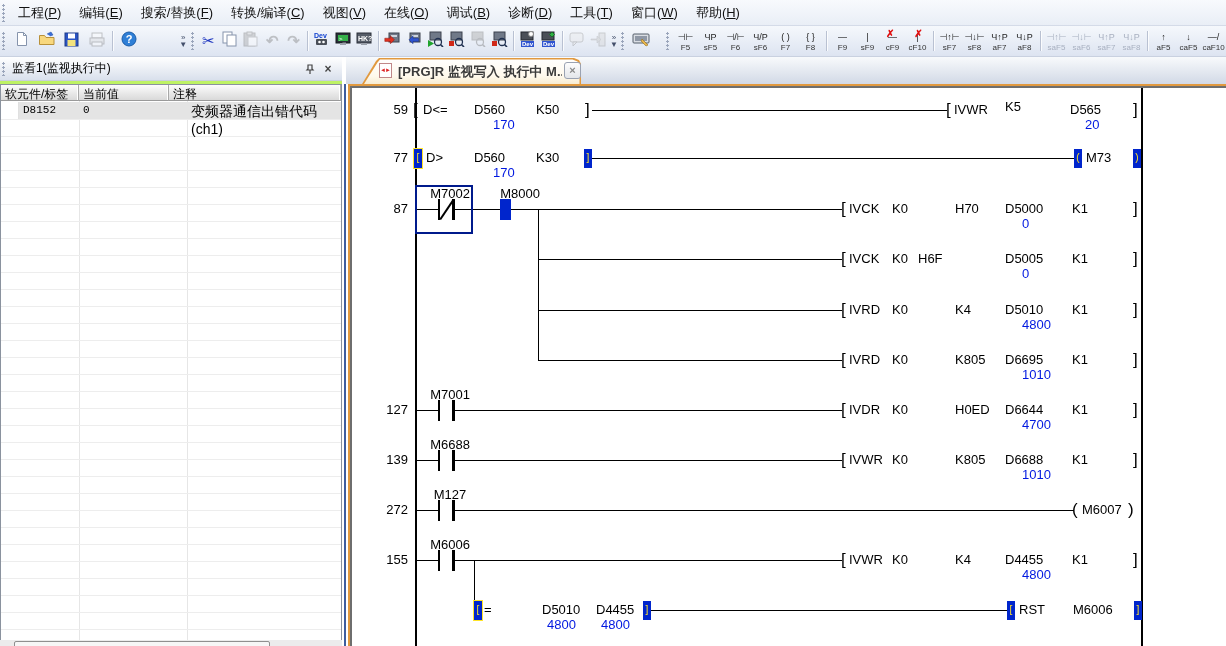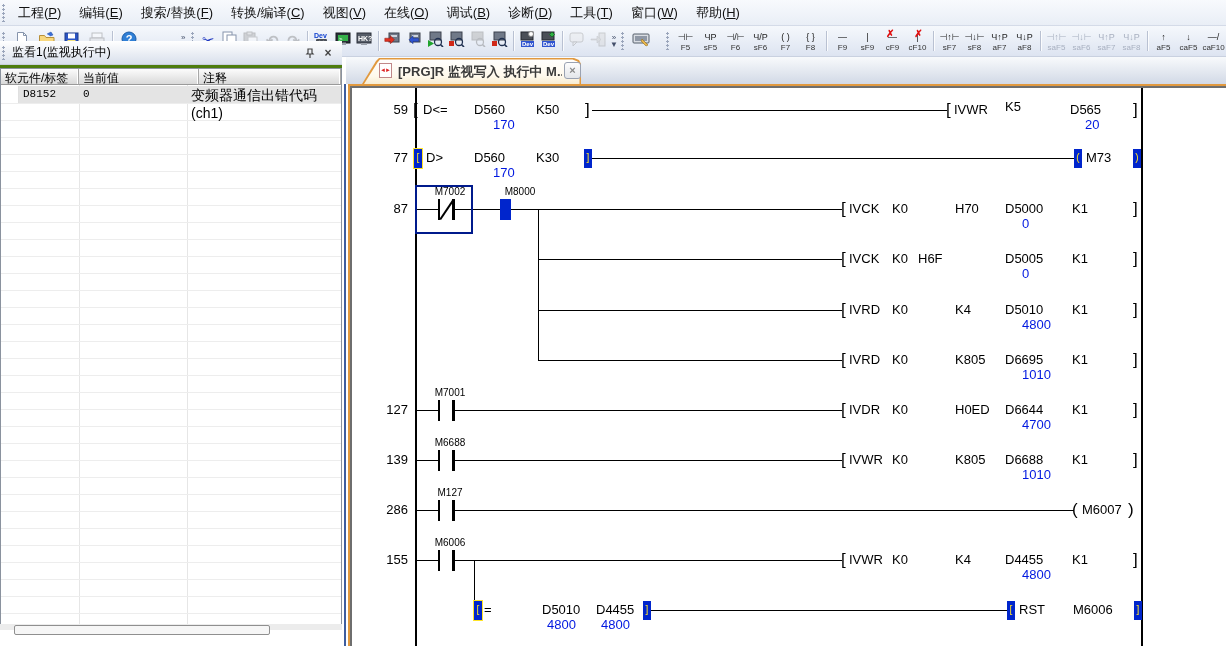--- a/index.html
+++ b/index.html
@@ -18,21 +18,21 @@
 .tb-btn.disabled{opacity:.4;filter:grayscale(1)}
 .tb-sep{width:1px;height:20px;background:#b9c1d2;box-shadow:1px 0 0 rgba(255,255,255,.8);margin:0 3px}
 .overflow{width:12px;height:25px;display:flex;flex-direction:column;align-items:center;justify-content:center;color:#44506b;font-size:8px;line-height:7px;margin-left:auto}
 .lad-btn{width:25px;height:28px;display:flex;flex-direction:column;align-items:center;justify-content:center;color:#222}
 .lad-btn .sym{font-size:9px;height:12px;line-height:12px;white-space:nowrap;position:relative}
 .lad-btn .key{font-size:8px;height:9px;line-height:9px;color:#333}
 .lad-btn.disabled{color:#a8b0c0}
 .lad-btn.disabled .key{color:#a8b0c0}
 .lad-btn .redx{position:absolute;left:-2px;top:-3px;color:#e01010;font-size:10px;font-weight:bold}
 
-#watch{position:absolute;left:0;top:41px;width:342px;height:589px;background:#4d7c0f}
+#watch{position:absolute;left:0;top:57px;width:342px;height:589px;background:#bef264}
 #watch-title{position:absolute;left:0;top:0;width:342px;height:24px;background:linear-gradient(#ffffff,#d9e0ec);border-bottom:1px solid #c8cfdc;display:flex;align-items:center;font-size:12px;color:#000}
 #watch-title .ttl{margin-left:3px}
 .wt-ico{width:14px;height:14px;display:flex;align-items:center;justify-content:center;color:#444;font-size:12px}
 #pin-icon{position:absolute;right:25px;top:5px}
 #watch-close{position:absolute;right:7px;top:5px;font-weight:bold}
 #watch-table{position:absolute;left:0;top:27px;width:342px;height:557px;background:#fff;border:1px solid #8a929e;border-bottom:none}
 .wh-row{position:absolute;left:0;top:0;width:100%;height:16px;display:flex}
 .wh-cell{height:16px;background:linear-gradient(#fcfcfc,#d9d9d9);border-right:1px solid #a8a8a8;border-bottom:1px solid #9a9a9a;box-shadow:inset -1px 0 0 #fff;font-size:12px;color:#000;padding:1px 0 0 4px}
 .wgrid-v{position:absolute;top:16px;bottom:0;width:1px;background:#e6e6e6}
 .wgrid-h{position:absolute;left:0;width:100%;height:1px;background:#ededed}
@@ -62,21 +62,21 @@
 #tab .x{position:absolute;left:202px;top:4px;width:17px;height:17px;background:linear-gradient(#fdfdfd,#e4e6ea);border:1px solid #9aa2b2;border-radius:3px;color:#888;font-size:11px;font-weight:bold;text-align:center;line-height:15px}
 
 #ladder{position:absolute;left:0;top:0;width:1226px;height:646px;pointer-events:none}
 .wire{position:absolute;height:1.4px;background:#000}
 .vwire{position:absolute;width:1.4px;background:#000}
 .bus{position:absolute;width:1.7px;background:#000;top:88px;height:558px}
 .lnum{position:absolute;width:42px;text-align:right;font-size:13px;color:#000}
 .tok{position:absolute;font-size:13px;color:#000;white-space:nowrap;height:18px;line-height:18px}
 .brk{position:absolute;font-size:17px;color:#000;height:22px;line-height:21px}
 .val{position:absolute;font-size:13px;color:#0018e0;white-space:nowrap}
-.lab{position:absolute;font-size:10px;color:#000;white-space:nowrap;transform:translateX(-50%)}
+.lab{position:absolute;font-size:13px;color:#000;white-space:nowrap;transform:translateX(-50%)}
 .bb{position:absolute;width:8px;height:19px;background:#0025cc;color:#ffe428;font-size:10px;line-height:18px;text-align:center;overflow:hidden}
 .bb.cur{outline:1px solid #ffe428}
 .contact{position:absolute;width:17px;height:21px;background:#fff}
 .contact .b1{position:absolute;left:0;top:0;width:2.7px;height:21px;background:#000}
 .contact .b2{position:absolute;right:0;top:0;width:2.7px;height:21px;background:#000}
 .contact .slash{position:absolute;left:-3px;top:9.5px;width:23px;height:1.7px;background:#000;transform:rotate(-56deg)}
 .contact-on{position:absolute;width:11px;height:21px;background:#0025cc}
 .selbox{position:absolute;border:2px solid #001a8c}
 </style>
 </head>
@@ -378,21 +378,21 @@
         <svg width="10" height="11" viewBox="0 0 10 11">
             <path d="M3 1h4v4l1 1H2l1-1z" fill="none" stroke="#444" stroke-width="1.2"></path>
             <line x1="5" y1="6" x2="5" y2="10" stroke="#444" stroke-width="1.2"></line>
           </svg>
       </span>
       <span class="wt-ico" id="watch-close">×</span>
     </div>
     <div id="watch-table">
         <div class="wh-row">
           <div class="wh-cell" style="width:78px;">软元件/标签</div>
-          <div class="wh-cell" style="width:120px;">当前值</div>
+          <div class="wh-cell" style="width:90px;">当前值</div>
           <div class="wh-cell" style="width:154px;flex:1;">注释</div>
         </div>
         <div class="wgrid-v" style="left:78px"></div>
         <div class="wgrid-v" style="left:186px"></div>
         <div class="wgrid-h" style="top:34px"></div>
         <div class="wgrid-h" style="top:51px"></div>
         <div class="wgrid-h" style="top:68px"></div>
         <div class="wgrid-h" style="top:85px"></div>
         <div class="wgrid-h" style="top:102px"></div>
         <div class="wgrid-h" style="top:119px"></div>
@@ -548,21 +548,21 @@
         <div class="b2"></div>
       </div>
       <div class="brk" style="left:841px;top:449px">[</div>
       <div class="tok" style="left:849px;top:451px">IVWR</div>
       <div class="tok" style="left:892px;top:451px">K0</div>
       <div class="tok" style="left:955px;top:451px">K805</div>
       <div class="tok" style="left:1005px;top:451px">D6688</div>
       <div class="tok" style="left:1072px;top:451px">K1</div>
       <div class="brk" style="left:1133px;top:449px">]</div>
       <div class="val" style="left:1022px;top:467px">1010</div>
-      <div class="lnum" style="left:366px;top:502px">286</div>
+      <div class="lnum" style="left:366px;top:502px">272</div>
       <div class="wire" style="left:415px;top:510px;width:659px"></div>
       <div class="lab" style="left:450px;top:487px">M127</div>
       <div class="contact" style="left:437.5px;top:500px">
         <div class="b1"></div>
         <div class="b2"></div>
       </div>
       <div class="brk" style="left:1072px;top:499px">(</div>
       <div class="tok" style="left:1082px;top:501px">M6007</div>
       <div class="brk" style="left:1128px;top:499px">)</div>
       <div class="lnum" style="left:366px;top:552px">155</div>

